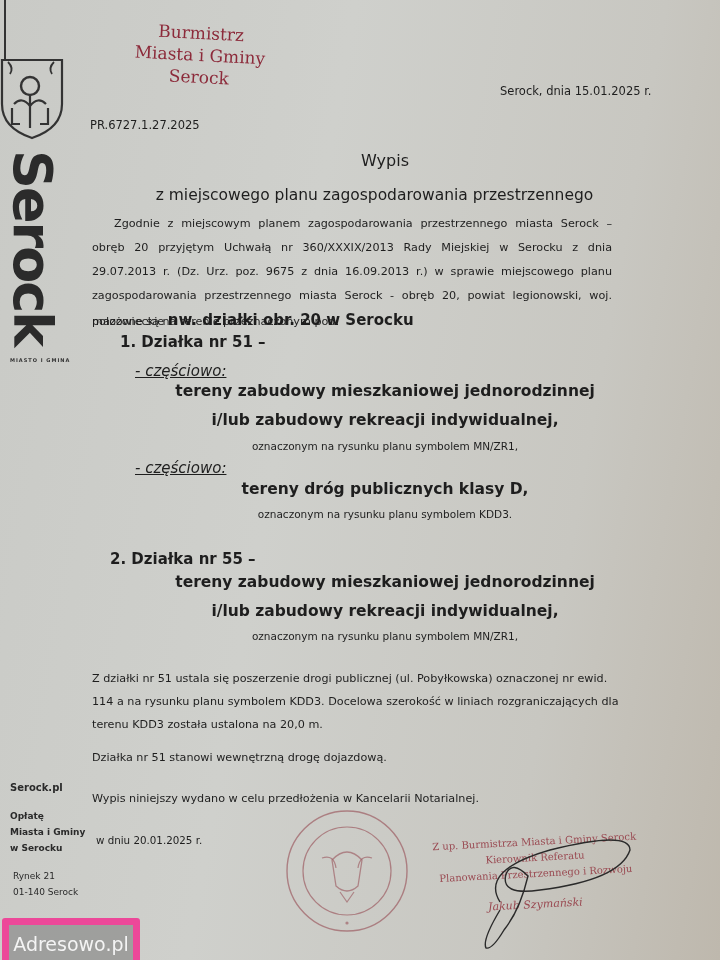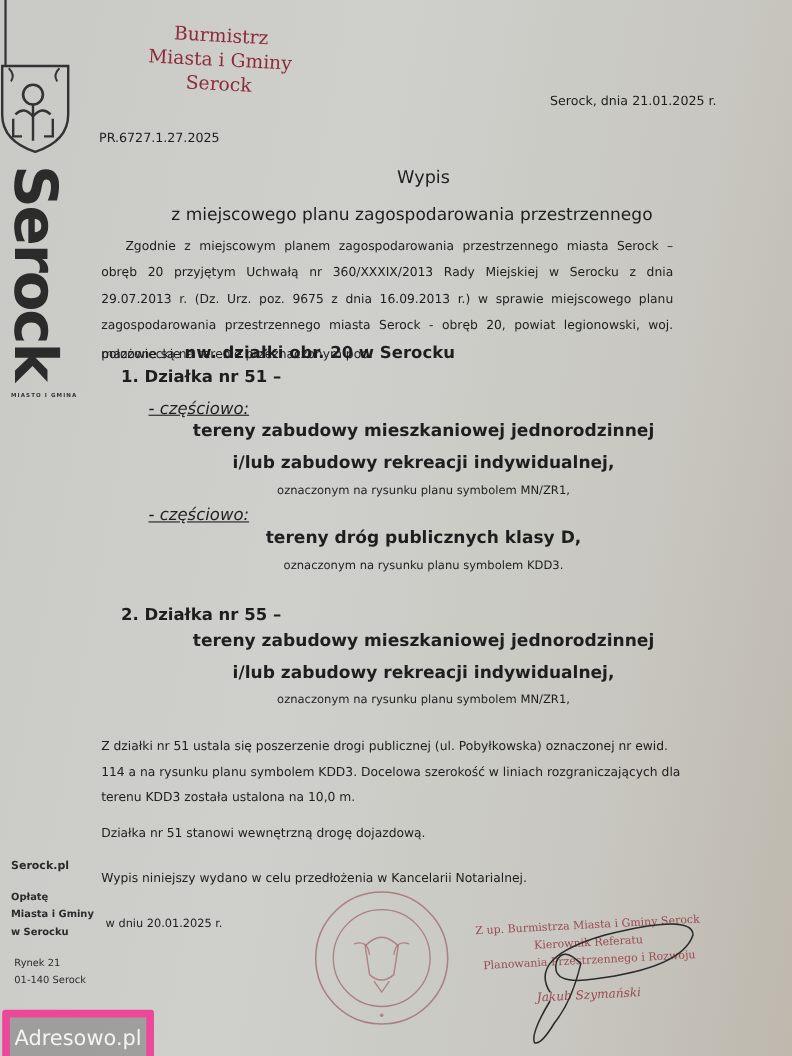--- a/index.html
+++ b/index.html
@@ -57,46 +57,46 @@
 </svg>
 <div class="brand-vertical">Serock</div>
 <div class="brand-sub">MIASTO I GMINA</div>
 
 <div class="header-red">
   <div>Burmistrz</div>
   <div>Miasta i Gminy</div>
   <div>Serock</div>
 </div>
 
-<div class="date">Serock, dnia 21.01.2025 r.</div>
+<div class="date">Serock, dnia 15.01.2025 r.</div>
 <div class="ref">PR.6727.1.27.2025</div>
 
 <div class="title1">Wypis</div>
 <div class="title2">z miejscowego planu zagospodarowania przestrzennego</div>
 
 <div class="para" style="top:212px; text-indent:22px;">
   <span>Zgodnie z miejscowym planem zagospodarowania przestrzennego miasta Serock – obręb 20 przyjętym Uchwałą nr 360/XXXIX/2013 Rady Miejskiej w Serocku z dnia 29.07.2013 r. (Dz. Urz. poz. 9675 z dnia 16.09.2013 r.) w sprawie miejscowego planu zagospodarowania przestrzennego miasta Serock - obręb 20, powiat legionowski, woj. mazowieckie </span><span class="big">nw. działki obr. 20 w Serocku</span>
 </div>
 <div class="para" style="top:310px;">położone są na terenie przeznaczonym pod:</div>
 
-<div class="item-head" style="left:110px; top:333px;">1.  Działka nr 51 –</div>
+<div class="item-head" style="left:120px; top:333px;">1.  Działka nr 51 –</div>
 <div class="czesc" style="top:362px;">- częściowo:</div>
 <div class="zone" style="top:382px;">tereny zabudowy mieszkaniowej jednorodzinnej</div>
 <div class="zone" style="top:411px;">i/lub zabudowy rekreacji indywidualnej,</div>
 <div class="symb" style="top:440px;">oznaczonym na rysunku planu symbolem MN/ZR1,</div>
 <div class="czesc" style="top:459px;">- częściowo:</div>
 <div class="zone" style="top:480px;">tereny dróg publicznych klasy D,</div>
 <div class="symb" style="top:508px;">oznaczonym na rysunku planu symbolem KDD3.</div>
 
 <div class="item-head" style="left:110px; top:550px;">2.  Działka nr 55 –</div>
 <div class="zone" style="top:573px;">tereny zabudowy mieszkaniowej jednorodzinnej</div>
 <div class="zone" style="top:602px;">i/lub zabudowy rekreacji indywidualnej,</div>
 <div class="symb" style="top:630px;">oznaczonym na rysunku planu symbolem MN/ZR1,</div>
 
-<div class="body-text" style="top:667px;">Z działki nr 51 ustala się poszerzenie drogi publicznej (ul. Pobyłkowska) oznaczonej nr ewid. 114 a na rysunku planu symbolem KDD3. Docelowa szerokość w liniach rozgraniczających dla terenu KDD3 została ustalona na 10,0 m.</div>
+<div class="body-text" style="top:667px;">Z działki nr 51 ustala się poszerzenie drogi publicznej (ul. Pobyłkowska) oznaczonej nr ewid. 114 a na rysunku planu symbolem KDD3. Docelowa szerokość w liniach rozgraniczających dla terenu KDD3 została ustalona na 20,0 m.</div>
 <div class="body-text" style="top:746px;">Działka nr 51 stanowi wewnętrzną drogę dojazdową.</div>
 <div class="body-text" style="top:787px;">Wypis niniejszy wydano w celu przedłożenia w Kancelarii Notarialnej.</div>
 
 <div class="left-info" style="top:780px; font-size:10px;">Serock.pl</div>
 <div class="left-info" style="top:808px;">
   <div>Opłatę</div>
   <div>Miasta i Gminy</div>
   <div>w Serocku</div>
 </div>
 <div class="left-info" style="top:868px; left:13px; font-weight:normal;">

